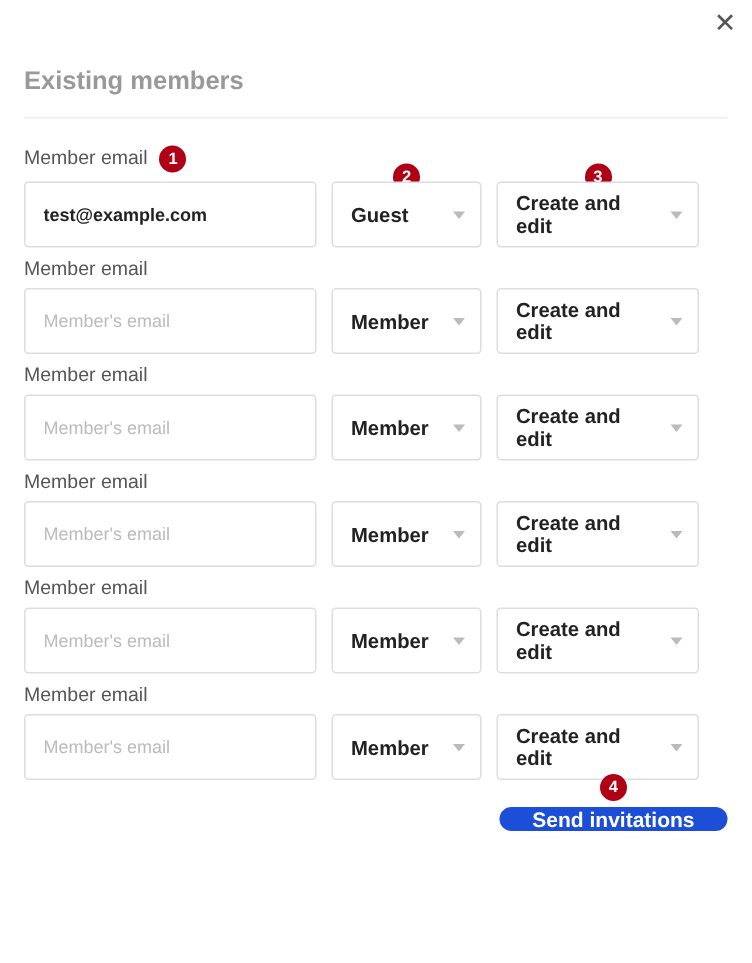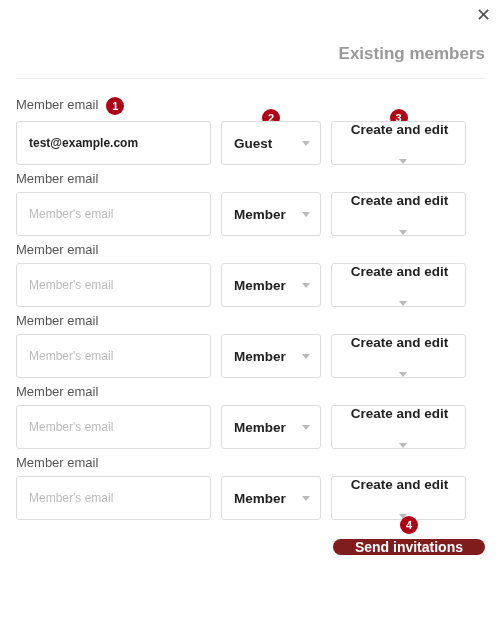--- a/index.html
+++ b/index.html
@@ -20,21 +20,21 @@
       cursor: pointer;
       line-height: 1;
     }
     .tabs {
       display: flex;
       margin: 28px 16px 0 16px;
       border-bottom: 1px solid #eee;
     }
     .tab {
       flex: 1;
-      text-align: right;
+      text-align: left;
       padding: 16px 0 14px 0;
       font-size: 17px;
       font-weight: 600;
       color: #999;
       cursor: pointer;
     }
     .tab.active {
       color: #222;
       background: #f4f4f4;
     }
@@ -74,21 +74,21 @@
       color: #222;
       background: #fff;
       display: flex;
       align-items: center;
       justify-content: space-between;
       cursor: pointer;
       position: relative;
       font-weight: bold;
     }
     .select.role { width: 100px; }
-    .select.access { width: 135px; flex-direction: column; }
+    .select.access { width: 135px; }
     .chev {
       width: 0; height: 0;
       border-left: 4px solid transparent;
       border-right: 4px solid transparent;
       border-top: 5px solid #bbb;
       margin-left: 6px;
     }
     .badge {
       display: inline-flex;
       align-items: center;
@@ -107,21 +107,21 @@
       transform: translateX(-50%);
     }
     .select-wrap { position: relative; }
     .footer {
       display: flex;
       justify-content: flex-end;
       padding: 12px 16px 0 16px;
       position: relative;
     }
     .send-btn {
-      background: #7f1d1d;
+      background: #1d4ed8;
       color: #fff;
       border: none;
       border-radius: 20px;
       padding: 0 22px;
       font-size: 14px;
       font-weight: 600;
       cursor: pointer;
       position: relative;
     }
     .send-badge {

